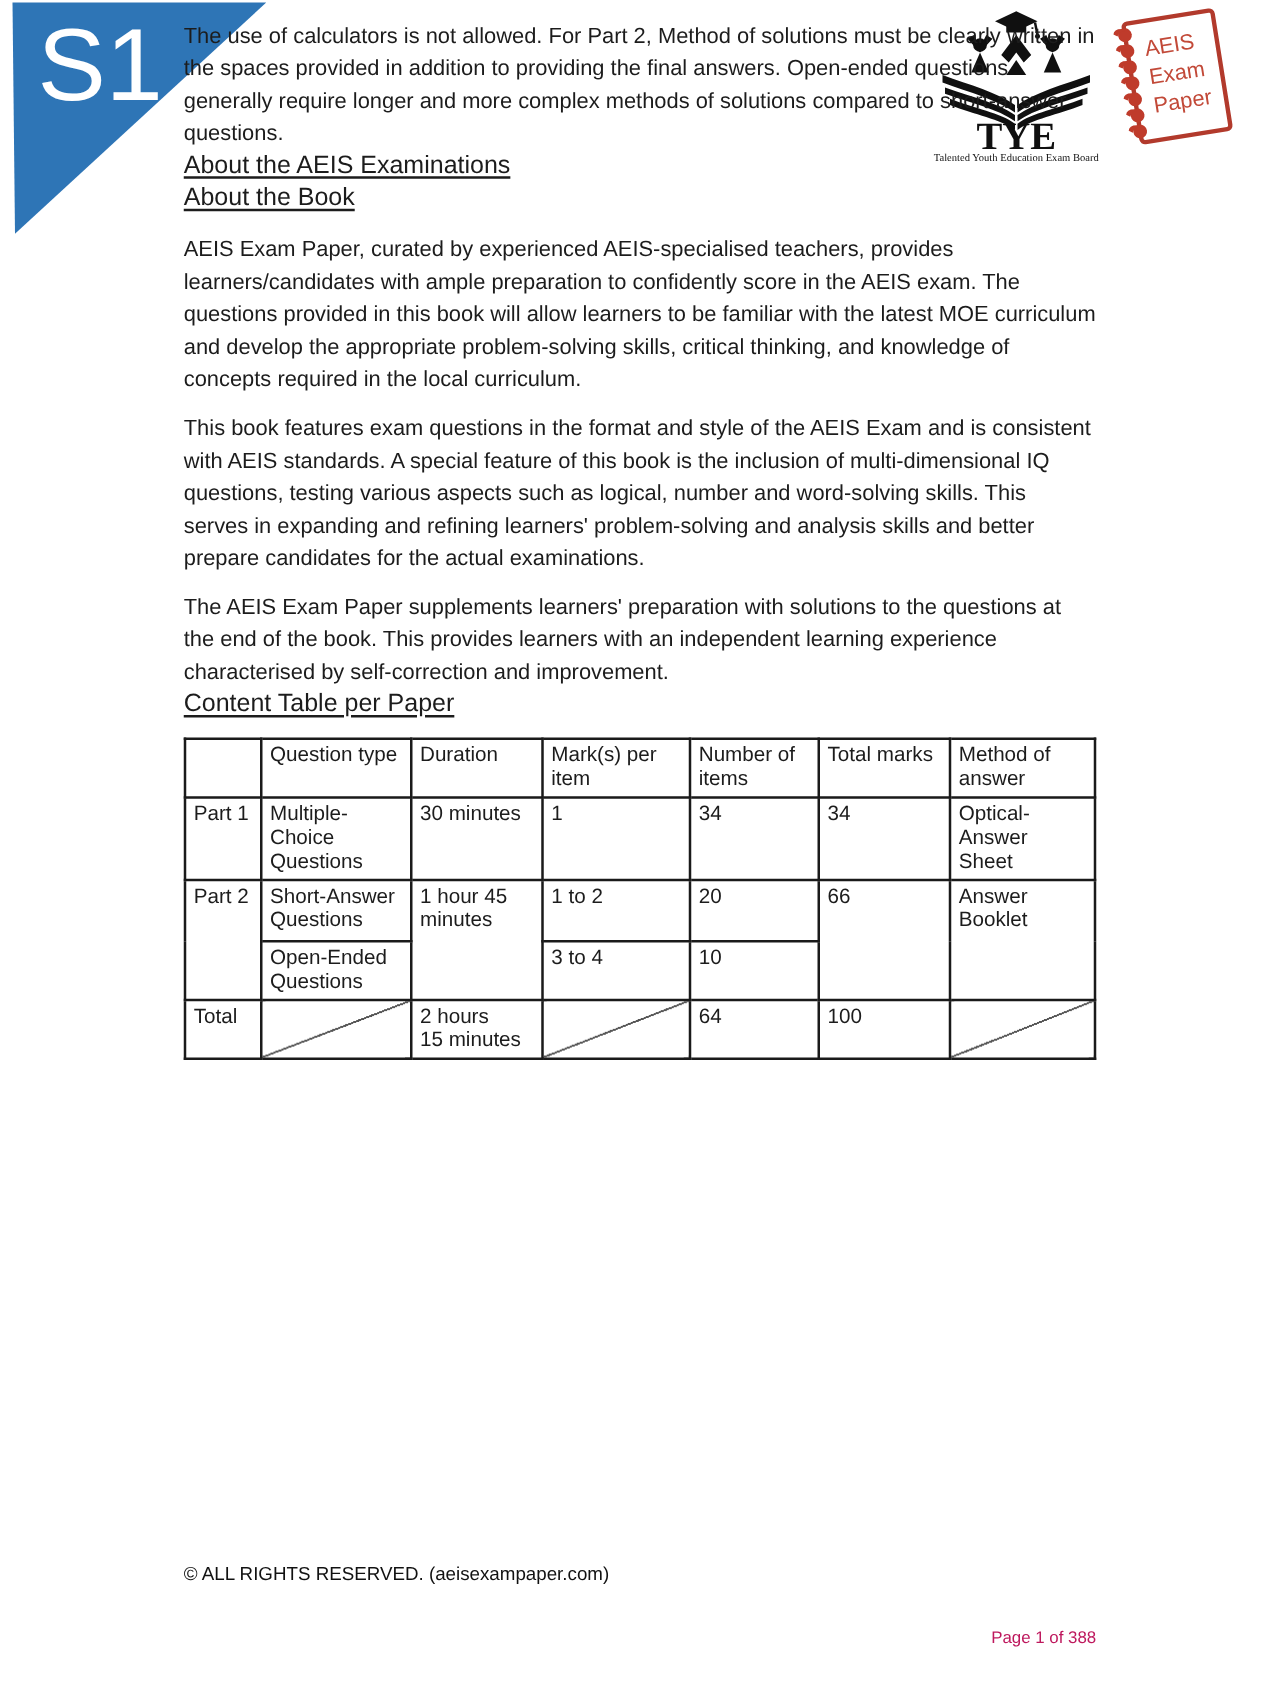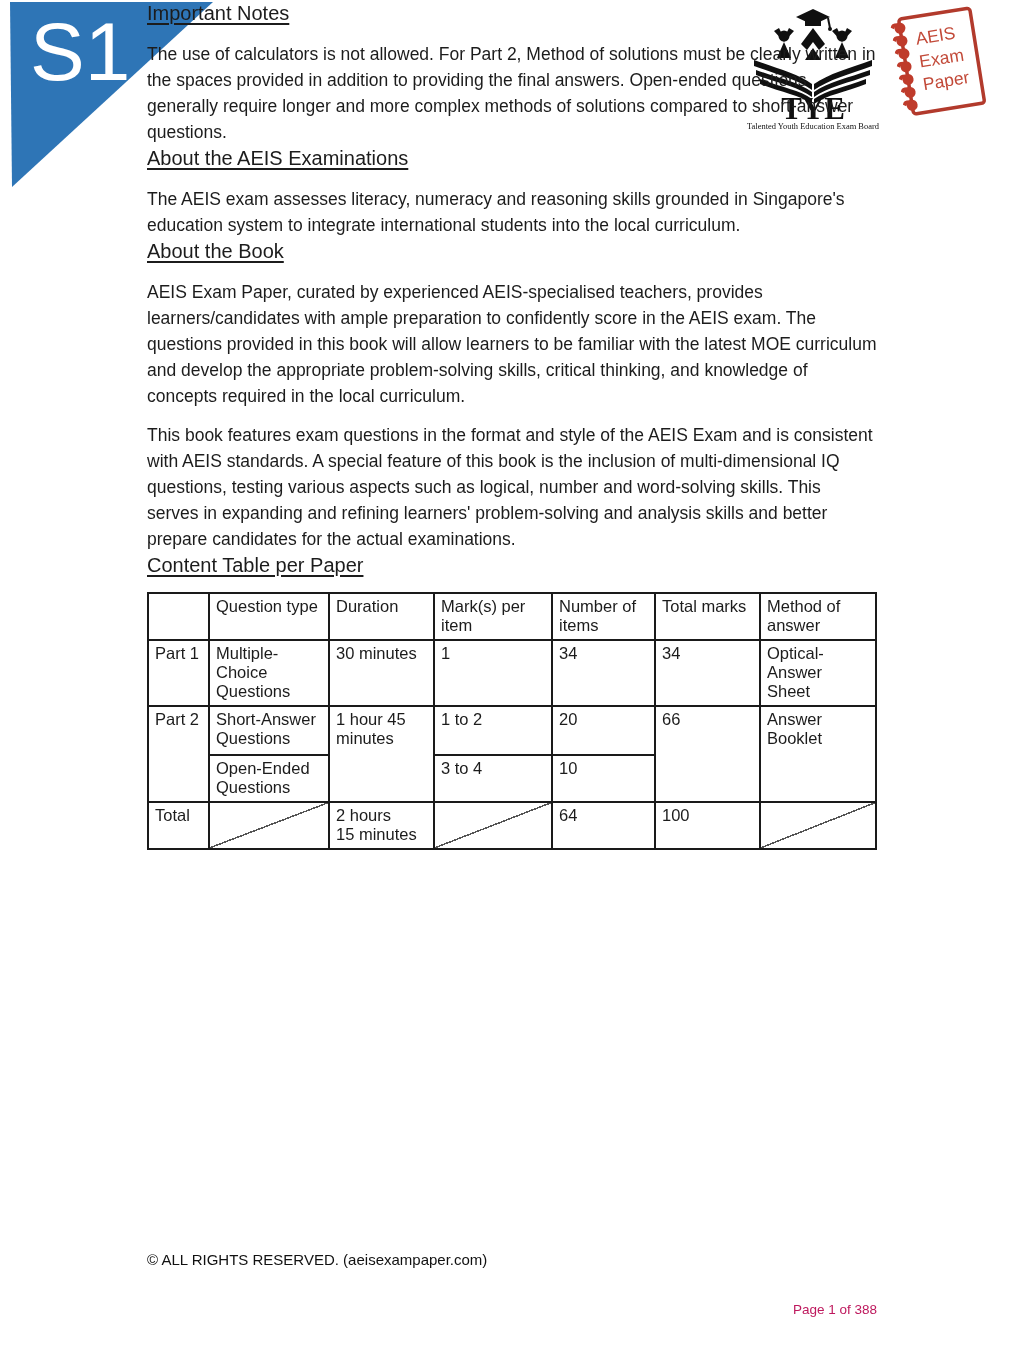--- a/index.html
+++ b/index.html
@@ -114,29 +114,28 @@
     </g>
     <text x="38" y="36" font-size="17.5" fill="#c24938" font-family="Liberation Sans, sans-serif">AEIS</text>
     <text x="38" y="59" font-size="17.5" fill="#c24938" font-family="Liberation Sans, sans-serif">Exam</text>
     <text x="38" y="82" font-size="17.5" fill="#c24938" font-family="Liberation Sans, sans-serif">Paper</text>
   </g>
 </svg>
 
 <div class="content">
 
 
-  <h2 class="sec h-notes">Important Notes</h2>
   <p class="body">The use of calculators is not allowed. For Part 2, Method of solutions must be clearly written in the spaces provided in addition to providing the final answers. Open-ended questions generally require longer and more complex methods of solutions compared to short-answer questions.</p>
 
   <h2 class="sec h-exam">About the AEIS Examinations</h2>
-  <p class="body">The AEIS exam assesses literacy, numeracy and reasoning skills grounded in Singapore's education system to integrate international students into the local curriculum.</p>
 
   <h2 class="sec h-book">About the Book</h2>
   <p class="body">AEIS Exam Paper, curated by experienced AEIS-specialised teachers, provides learners/candidates with ample preparation to confidently score in the AEIS exam. The questions provided in this book will allow learners to be familiar with the latest MOE curriculum and develop the appropriate problem-solving skills, critical thinking, and knowledge of concepts required in the local curriculum.</p>
   <p class="body">This book features exam questions in the format and style of the AEIS Exam and is consistent with AEIS standards. A special feature of this book is the inclusion of multi-dimensional IQ questions, testing various aspects such as logical, number and word-solving skills. This serves in expanding and refining learners' problem-solving and analysis skills and better prepare candidates for the actual examinations.</p>
+  <p class="body">The AEIS Exam Paper supplements learners' preparation with solutions to the questions at the end of the book. This provides learners with an independent learning experience characterised by self-correction and improvement.</p>
 
   <h2 class="sec h-table">Content Table per Paper</h2>
 
   <table class="content-table">
     <colgroup>
       <col style="width:61px">
         <col style="width:120px">
         <col style="width:105px">
       <col style="width:118px">
         <col style="width:103px">

